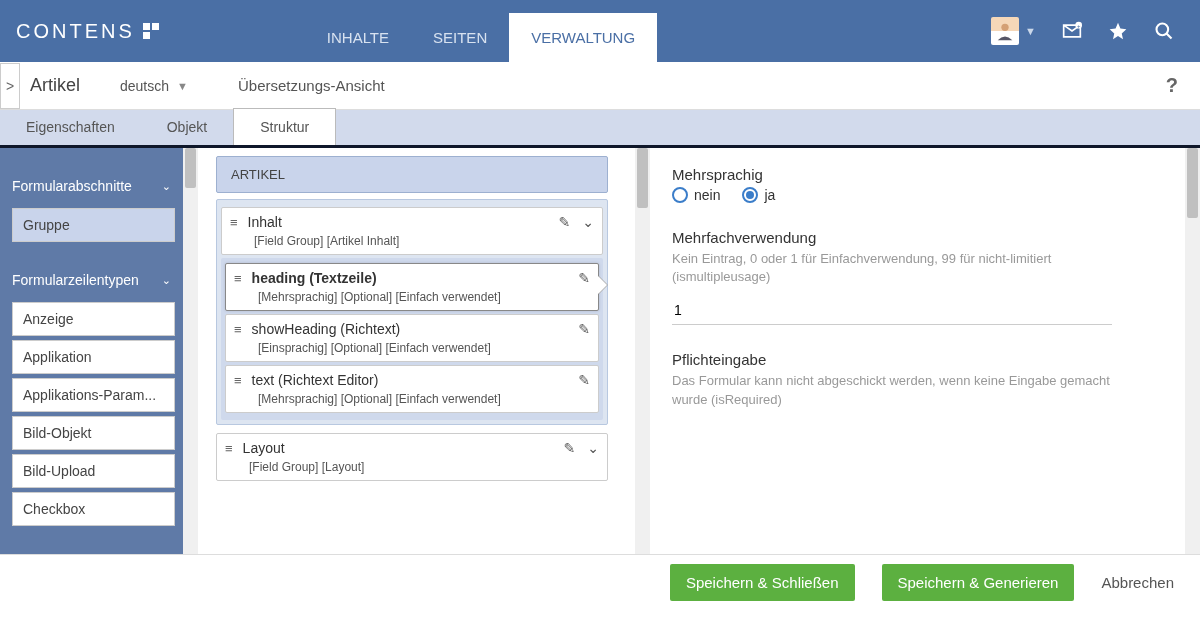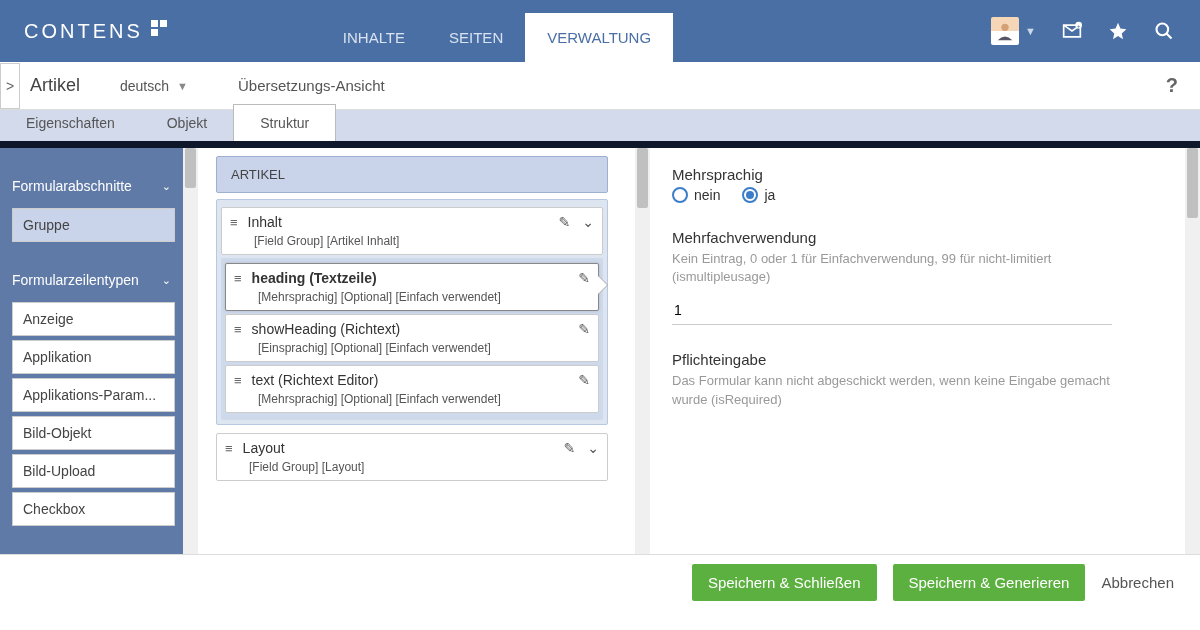--- a/index.html
+++ b/index.html
@@ -1,37 +1,37 @@
 <!DOCTYPE html>
 <html><head>
 <meta charset="utf-8">
 <style>
 * { margin: 0; padding: 0; box-sizing: border-box; font-family: -apple-system, BlinkMacSystemFont, "Segoe UI", Arial, sans-serif; }
 body { width: 1200px; height: 630px; overflow: hidden; background: #fff; color: #333; }
 
 .topbar { background: #4a6fa5; height: 62px; display: flex; align-items: center; }
-.brand { color: #fff; font-size: 20px; font-weight: 400; padding: 0 24px; letter-spacing: 3px; display: flex; gap: 8px; }
+.brand { color: #fff; font-size: 20px; font-weight: 400; padding: 0 16px; letter-spacing: 3px; display: flex; align-items: center; gap: 8px; }
 .brand-icon { display: inline-flex; gap: 2px; flex-wrap: wrap; width: 16px; height: 16px; }
 .brand-icon span { width: 7px; height: 7px; background: #fff; }
 .topnav { display: flex; margin-left: 130px; height: 62px; align-items: flex-end; }
 .topnav-item { color: #d8e2f0; padding: 16px 22px; font-size: 15px; cursor: pointer; }
 .topnav-item.active { background: #fff; color: #4a6fa5; }
 .topbar-right { margin-left: auto; display: flex; align-items: center; gap: 26px; padding-right: 26px; }
 .avatar { width: 28px; height: 28px; background: linear-gradient(#f5d7b8 50%, #fff 50%); border-radius: 2px; display:flex; align-items:center; justify-content:center;}
 .topicon { color: #fff; cursor: pointer; display:flex; align-items:center; }
 
 .subbar { height: 48px; background: #fff; border-bottom: 1px solid #ddd; display: flex; align-items: center; padding: 0 0 0 0; }
 .sub-toggle { width: 20px; height: 46px; border: 1px solid #ccc; display:flex; align-items:center; justify-content:center; margin-right: 10px; cursor:pointer; font-size: 14px; color:#666;}
 .sub-title { font-size: 18px; color: #444; margin-right: 40px; }
 .sub-lang { font-size: 14px; color: #555; margin-right: 8px; }
 .sub-chev { color: #888; font-size: 11px; margin-right: 50px;}
 .sub-trans { font-size: 15px; color: #555; }
 .help { margin-left: auto; margin-right: 22px; font-size: 20px; color: #666; cursor:pointer; font-weight:bold;}
 
-.tabbar { height: 38px; background: #d2daec; display: flex; align-items: flex-end; border-bottom: 7px solid #0f172a; padding-left: 0; }
+.tabbar { height: 38px; background: #d2daec; display: flex; align-items: flex-end; border-bottom: 3px solid #0f172a; padding-left: 0; }
 .tab { padding: 10px 26px; font-size: 14px; color: #555; cursor: pointer; }
 .tab.active { background: #fff; border-top: 1px solid #bbb; border-left: 1px solid #bbb; border-right: 1px solid #bbb; }
 
 .main { display: flex; height: 406px; }
 
 .sidepanel { width: 198px; background: #5f7aa7; position: relative; }
 .sidepanel-scroll { position:absolute; right:0; top:0; width: 15px; height:100%; background:#f0f0f0; }
 .sidepanel-thumb { position:absolute; top:0; left:2px; width:11px; height:40px; background:#c0c0c0; border-radius:2px;}
 .side-head { color: #fff; padding: 10px 12px; font-size: 14px; display: flex; justify-content: space-between; align-items: center; cursor:pointer;margin-top:20px;}
 .side-item { background: #fff; margin: 4px 8px 4px 12px; padding: 8px 10px; font-size: 14px; color: #444; border:1px solid #ccc; cursor:pointer;}
@@ -59,21 +59,21 @@
 .right-thumb { position:absolute; top:0; left:2px; width:11px; height:70px; background:#c0c0c0; border-radius:2px;}
 .field-label { font-size: 15px; color: #333; margin-bottom: 4px; }
 .field-tech { font-size: 13px; color: #999; margin-bottom: 14px; }
 .radio-row { display: flex; gap: 22px; margin-bottom: 26px;}
 .radio { display: flex; align-items: center; gap: 6px; font-size: 14px; color: #333; cursor:pointer;}
 .radio-circle { width: 16px; height: 16px; border: 2px solid #3b7dc9; border-radius: 50%; display:flex; align-items:center; justify-content:center;}
 .radio-circle.filled::after { content:""; width:8px; height:8px; background:#3b7dc9; border-radius:50%;}
 .field-desc { font-size: 13px; color: #999; margin-bottom: 10px; max-width: 460px; line-height:1.4;}
 .field-input { border: none; border-bottom: 1px solid #ccc; padding: 6px 2px; font-size: 14px; width: 440px; outline:none; margin-bottom: 26px;}
 
-.footer { height: 56px; background: #fff; border-top: 1px solid #ddd; display: flex; justify-content: flex-end; align-items: center; gap: 16px; padding-right: 26px; }
+.footer { height: 56px; background: #fff; border-top: 1px solid #ddd; display: flex; justify-content: flex-end; align-items: center; gap: 27px; padding-right: 26px; }
 .btn-green { background: #5cb040; color: #fff; padding: 10px 16px; border: none; font-size: 15px; cursor: pointer; border-radius:2px;}
 .btn-text { background: none; border: none; color: #555; font-size: 15px; cursor: pointer; }
 
 svg.ico { width:20px; height:20px; fill:#fff; }
 </style>
 </head>
 <body>
 
 <div class="topbar">
   <div class="brand">

